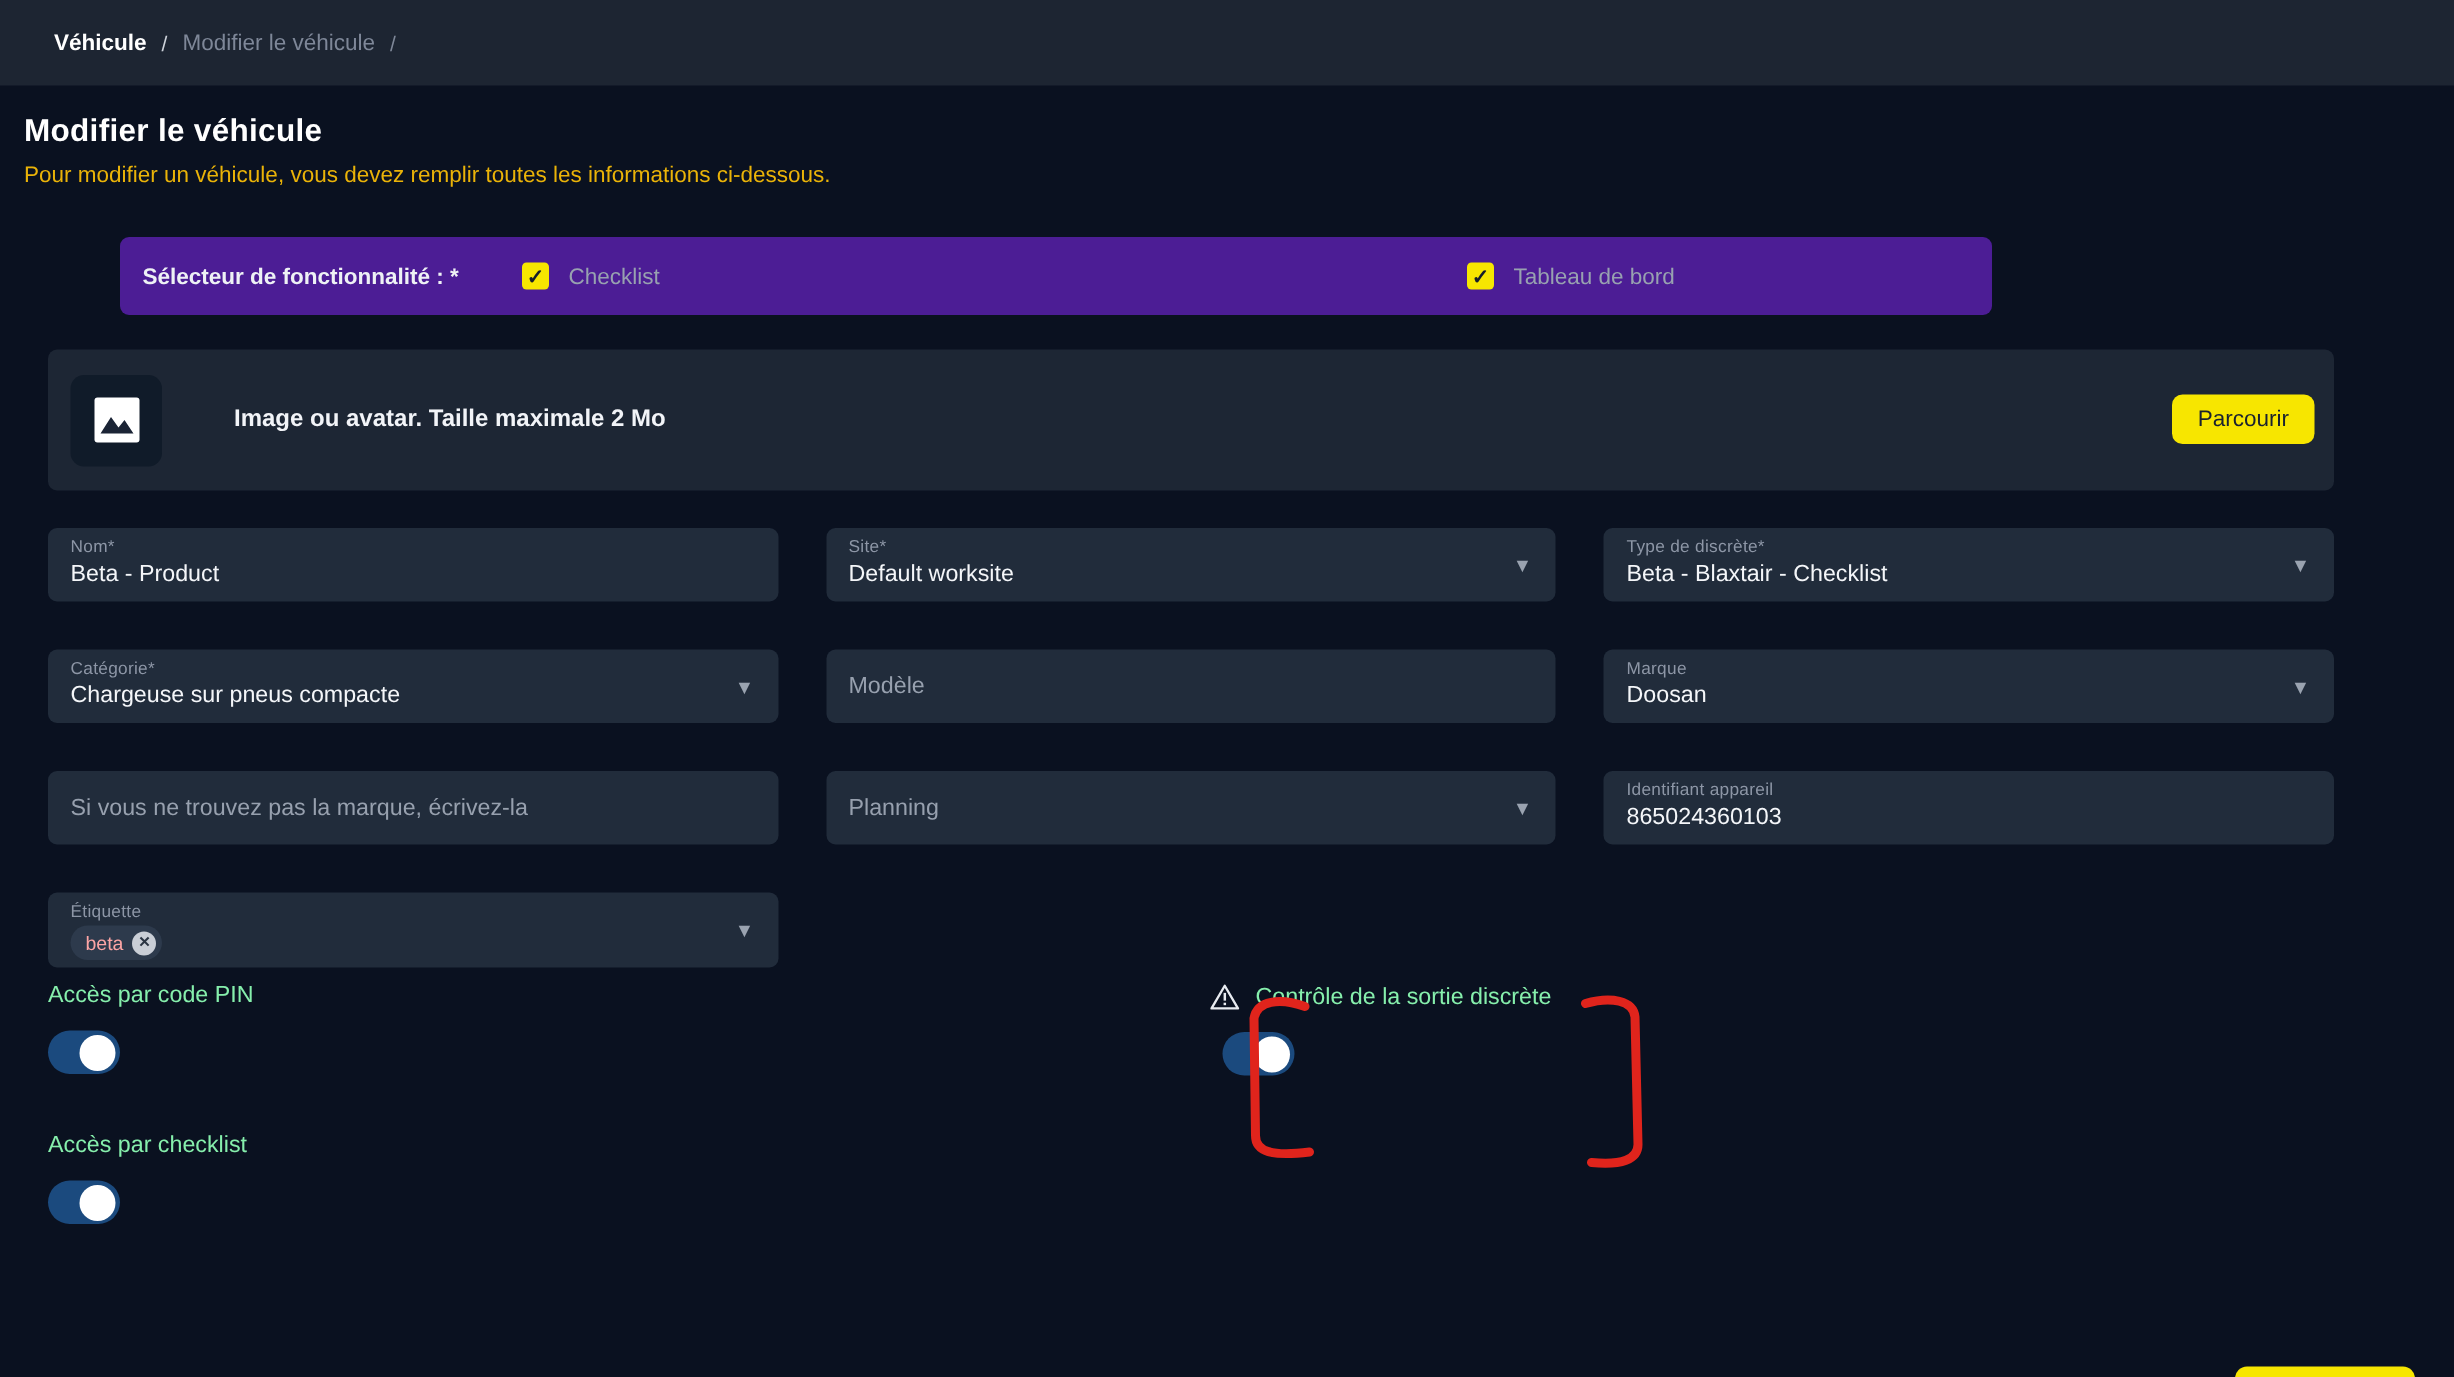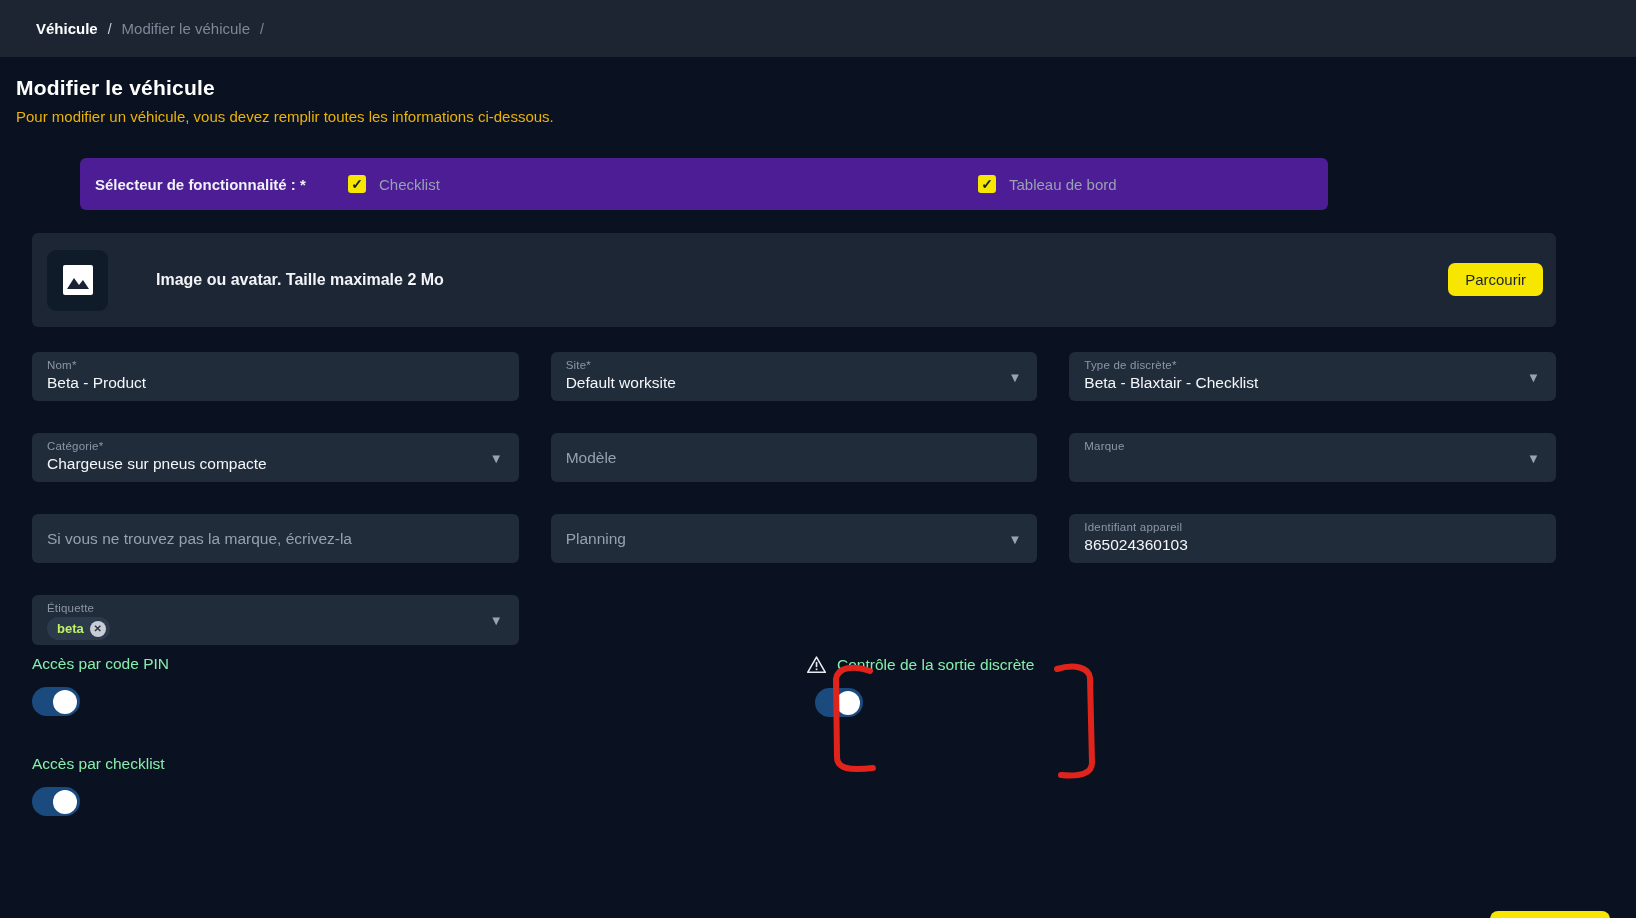--- a/index.html
+++ b/index.html
@@ -48,21 +48,21 @@
     box-sizing:border-box;padding:7px 40px 0 15px;cursor:text;}
   .field .f-label{font-size:11.5px;color:#8d96a6;letter-spacing:.2px;}
   .field .f-value{margin-top:3px;font-size:15.5px;color:#f4f6f9;}
   .field.placeholder-only{display:flex;align-items:center;padding-top:0;}
   .field .f-placeholder{font-size:15.5px;color:#97a0ae;}
   .field .dd-arrow{position:absolute;right:16px;top:50%;transform:translateY(-50%);
     color:#9aa3b0;font-size:13px;pointer-events:none;}
   .field.tag-field{height:50px;}
   .chip{display:inline-flex;align-items:center;margin-top:3px;height:23px;
     background:#2d3a4c;border-radius:12px;padding:0 4px 0 10px;cursor:pointer;}
-  .chip-label{font-size:13px;color:#bef264;font-weight:bold;}
+  .chip-label{font-size:13px;color:#fca5a5;}
   .chip-x{margin-left:6px;width:16px;height:16px;border-radius:50%;background:#c9ced6;
     color:#2a3442;font-size:10px;font-weight:700;display:flex;align-items:center;
     justify-content:center;line-height:1;cursor:pointer;}
   
   .toggle-group{position:absolute;}
   .tg-pin{left:32px;top:655px;}
   .tg-sortie{left:806px;top:655px;}
   .tg-checklist{left:32px;top:755px;}
   .tg-label-row{display:flex;align-items:center;font-size:15.5px;font-weight:500;color:#86efac;}
   .warn-icon{margin-right:10px;display:inline-flex;}
@@ -138,20 +138,21 @@
     <div class="field">
       <div class="f-label">Catégorie*</div>
       <div class="f-value">Chargeuse sur pneus compacte</div>
       <span class="dd-arrow">▼</span>
     </div>
     <div class="field placeholder-only">
       <span class="f-placeholder">Modèle</span>
     </div>
     <div class="field">
       <div class="f-label">Marque</div>
+      <div class="f-value">Doosan</div>
       <span class="dd-arrow">▼</span>
     </div>
 
     <div class="field placeholder-only">
       <span class="f-placeholder">Si vous ne trouvez pas la marque, écrivez-la</span>
     </div>
     <div class="field placeholder-only">
       <span class="f-placeholder">Planning</span>
       <span class="dd-arrow">▼</span>
     </div>

